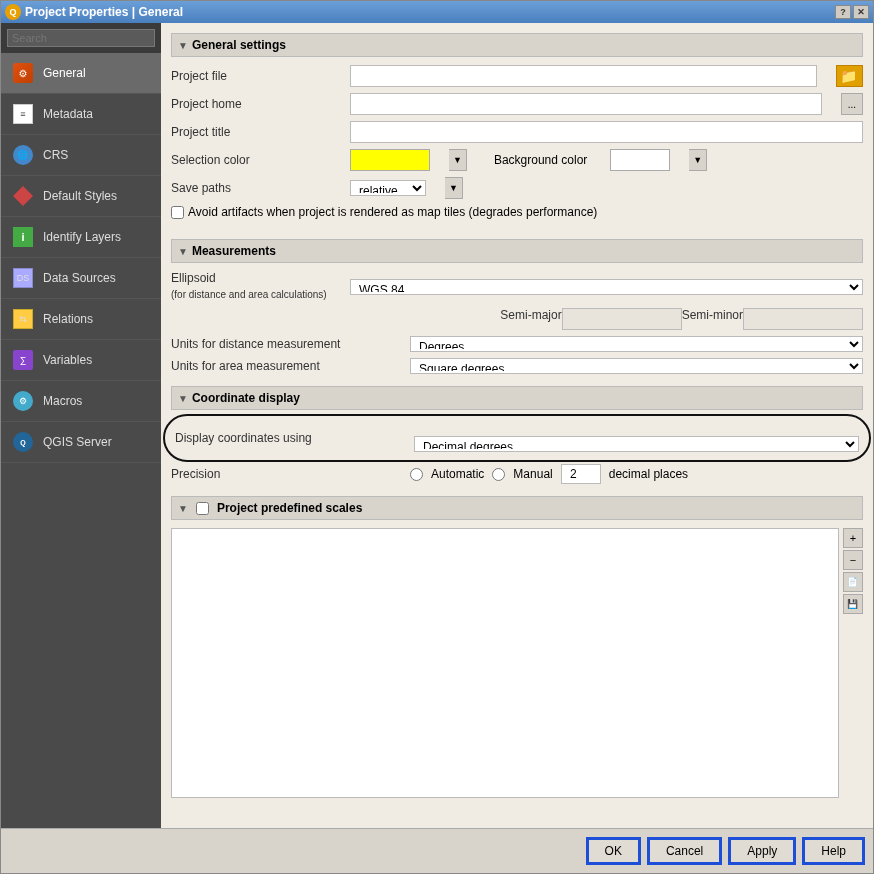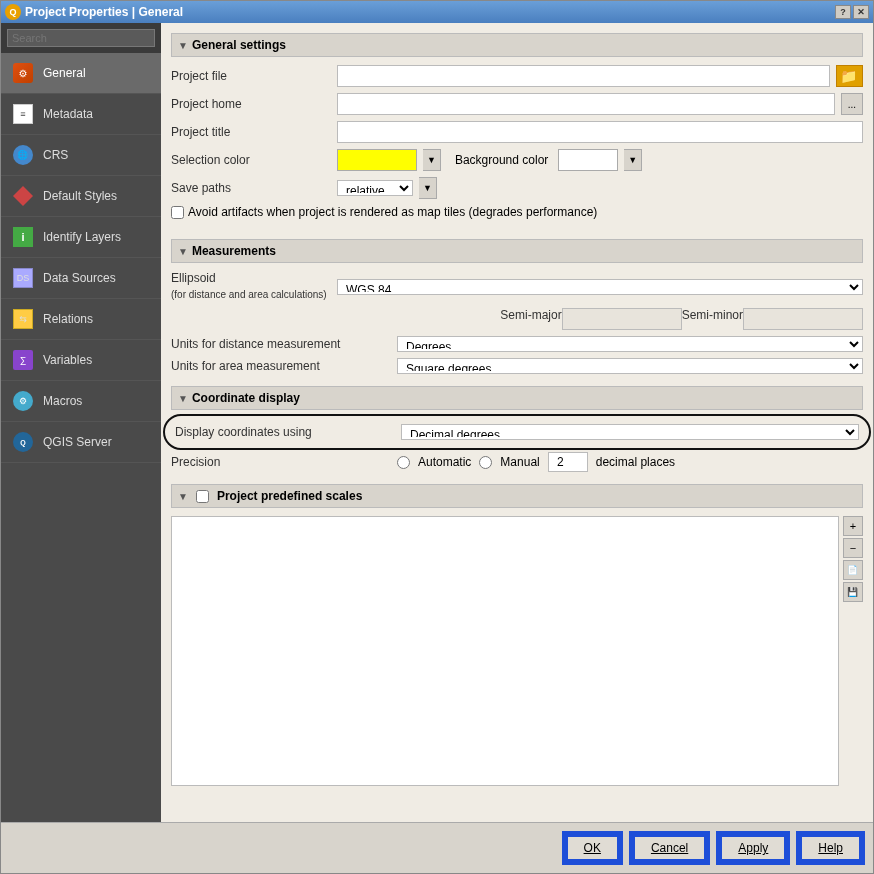--- a/index.html
+++ b/index.html
@@ -36,21 +36,21 @@
 
     .section-header {
       display: flex; align-items: center; gap: 4px;
       background: #d8d4cc; border: 1px solid #bbb;
       padding: 4px 6px; margin-bottom: 8px; margin-top: 12px;
       font-weight: bold; cursor: pointer;
     }
     .section-header:first-child { margin-top: 0; }
     .section-arrow { font-size: 10px; color: #555; }
 
-    .form-row { display: flex; align-items: center; margin-bottom: 6px; gap: 6px; }
+    .form-row { display: flex; align-items: center; margin-bottom: 6px; gap: 19px; }
     .form-label { width: 160px; flex-shrink: 0; color: #333; }
     .form-label-wide { width: 220px; flex-shrink: 0; color: #333; }
     .form-input { flex: 1; background: white; border: 1px solid #bbb; padding: 2px 4px; height: 22px; }
 
     .file-btn { background: #e0a000; border: 1px solid #c08000; padding: 2px 4px; cursor: pointer; height: 22px; display: flex; align-items: center; }
     .dots-btn { background: #d8d4cc; border: 1px solid #aaa; padding: 2px 6px; cursor: pointer; height: 22px; display: flex; align-items: center; font-size: 10px; }
 
     .color-btn-yellow { width: 80px; background: #ffff00; border: 1px solid #aaa; height: 22px; cursor: pointer; }
     .color-btn-white { width: 60px; background: white; border: 1px solid #aaa; height: 22px; cursor: pointer; }
     .dropdown-arrow-btn { background: #d8d4cc; border: 1px solid #aaa; border-left: none; padding: 2px 4px; cursor: pointer; height: 22px; display: flex; align-items: center; font-size: 9px; }
@@ -73,21 +73,21 @@
     }
     .radio-group { display: flex; align-items: center; gap: 8px; }
 
     
     .scales-list { background: white; border: 1px solid #bbb; height: 270px; margin-bottom: 6px; }
     .scales-toolbar { display: flex; flex-direction: column; gap: 2px; margin-left: 4px; }
     .scale-btn { width: 20px; height: 20px; background: #d8d4cc; border: 1px solid #aaa; cursor: pointer; display: flex; align-items: center; justify-content: center; font-size: 11px; }
 
     
     .bottom-bar { background: #d8d4cc; border-top: 1px solid #aaa; padding: 8px; display: flex; justify-content: flex-end; gap: 6px; flex-shrink: 0; }
-    .btn { padding: 4px 16px; border: 6px solid #1d4ed8; background: #e0dcd4; cursor: pointer; font-size: 12px; text-decoration: underline; }
+    .btn { padding: 4px 16px; border: 3px solid #1d4ed8; background: #e0dcd4; cursor: pointer; font-size: 12px; }
 
     
     .icon-general { width: 20px; height: 20px; background: linear-gradient(135deg, #e05010, #c04000); border-radius: 3px; display: flex; align-items: center; justify-content: center; color: white; font-size: 10px; }
     .icon-metadata { width: 20px; height: 20px; background: white; border: 1px solid #ccc; display: flex; align-items: center; justify-content: center; font-size: 9px; color: #444; }
     .icon-crs { width: 20px; height: 20px; background: #4488cc; border-radius: 50%; display: flex; align-items: center; justify-content: center; color: white; font-size: 9px; }
     .icon-styles { width: 20px; height: 20px; background: #cc4444; clip-path: polygon(50% 0%, 100% 50%, 50% 100%, 0% 50%); }
     .icon-identify { width: 20px; height: 20px; background: #44aa44; display: flex; align-items: center; justify-content: center; color: white; font-size: 11px; font-weight: bold; }
     .icon-datasources { width: 20px; height: 20px; background: #aaaaff; border: 1px solid #8888cc; display: flex; align-items: center; justify-content: center; font-size: 9px; }
     .icon-relations { width: 20px; height: 20px; background: #ffcc44; border: 1px solid #ccaa22; display: flex; align-items: center; justify-content: center; font-size: 9px; }
     .icon-variables { width: 20px; height: 20px; background: #8844cc; border-radius: 2px; display: flex; align-items: center; justify-content: center; color: white; font-size: 9px; }
@@ -274,21 +274,21 @@
 
       <div class="section-header">
         <span class="section-arrow">▼</span>
         <span>Coordinate display</span>
       </div>
 
       <div style="position:relative; padding: 6px 4px; margin-bottom: 6px;">
         <div class="coord-oval"></div>
         <div class="form-row" style="margin-bottom:0;">
           <span class="form-label-wide">Display coordinates using</span>
-          <select class="select-field" style="flex:1;">
+          <select class="select-field" style="flex:1;margin-top:12px;">
             <option>Decimal degrees</option>
           </select>
         </div>
       </div>
 
       <div class="form-row">
         <span class="form-label-wide">Precision</span>
         <div class="radio-group">
           <input type="radio" name="precision" value="automatic" style="">
           <span>Automatic</span>

